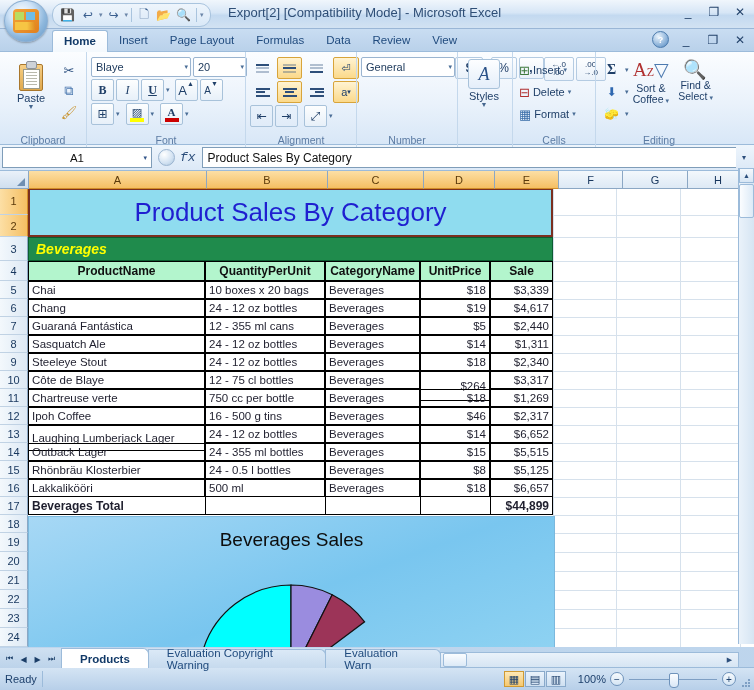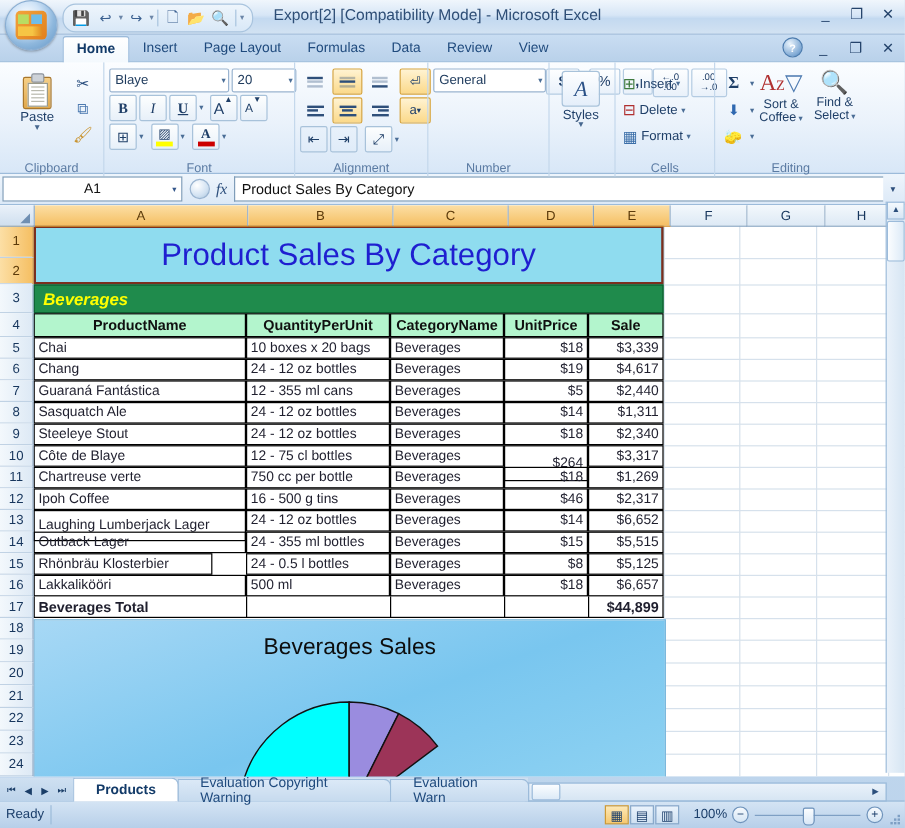--- a/index.html
+++ b/index.html
@@ -127,21 +127,21 @@
 
   
   .fbar{height:25px;display:flex;align-items:center;
     background:linear-gradient(#eef5fc,#dce9f7);border-bottom:1px solid #9cbbda;padding:0 2px;}
   .namebox{width:148px;height:19px;background:#fff;border:1px solid #7f9db9;
     display:flex;align-items:center;justify-content:center;position:relative;font-size:11.5px;color:#111;}
   .namebox .nba{position:absolute;right:4px;font-size:7px;color:#33568a;}
   .fxzone{display:flex;align-items:center;gap:5px;padding:0 6px;}
   .fxcirc{width:15px;height:15px;border-radius:50%;
     background:radial-gradient(circle at 35% 30%,#fff,#d2e2f2 60%,#a8c2da);border:1px solid #9ab4d0;}
-  .fxg{font-family:Liberation Serif, serif;font-style:italic;font-size:13px;color:#2d4f7c;}
+  .fxg{font-family:Liberation Mono, monospace;font-style:italic;font-size:13px;color:#2d4f7c;}
   .finput{flex:1;height:19px;background:#fff;border:1px solid #7f9db9;border-right:none;
     display:flex;align-items:center;padding-left:5px;font-size:12px;color:#111;}
   .fdrop{width:16px;height:21px;display:flex;align-items:center;justify-content:center;font-size:8px;color:#2d4f7c;}
 
   
   .gridwrap{position:relative;height:476px;background:#fff;overflow:hidden;}
   .colhdr{position:absolute;left:0;top:0;height:17px;width:754px;display:flex;z-index:6;}
   .selallbox{width:28px;height:17px;background:linear-gradient(#eaf1f9,#cfdfef);
     border-right:1px solid #8ba7c4;border-bottom:1px solid #8ba7c4;position:relative;}
   .selallbox:after{content:"";position:absolute;right:3px;bottom:2px;
@@ -650,21 +650,21 @@
       <div class="cell b-all tleft" style="left:297px;top:237px;width:95px;height:18px">Beverages</div>
       <div class="cell b-all tright" style="left:392px;top:237px;width:70px;height:18px">$14</div>
       <div class="cell b-all tright" style="left:462px;top:237px;width:63px;height:18px">$6,652</div>
 
       <div class="cell b-all tleft" style="left:0;top:255px;width:177px;height:18px">Outback Lager</div>
       <div class="cell b-all tleft" style="left:177px;top:255px;width:120px;height:18px">24 - 355 ml bottles</div>
       <div class="cell b-all tleft" style="left:297px;top:255px;width:95px;height:18px">Beverages</div>
       <div class="cell b-all tright" style="left:392px;top:255px;width:70px;height:18px">$15</div>
       <div class="cell b-all tright" style="left:462px;top:255px;width:63px;height:18px">$5,515</div>
 
-      <div class="cell b-all tleft" style="left:0;top:273px;width:149px;height:18px">Rhönbräu Klosterbier</div>
+      <div class="cell b-all tleft" style="left:0;top:273px;width:177px;height:18px">Rhönbräu Klosterbier</div>
       <div class="cell b-all tleft" style="left:177px;top:273px;width:120px;height:18px">24 - 0.5 l bottles</div>
       <div class="cell b-all tleft" style="left:297px;top:273px;width:95px;height:18px">Beverages</div>
       <div class="cell b-all tright" style="left:392px;top:273px;width:70px;height:18px">$8</div>
       <div class="cell b-all tright" style="left:462px;top:273px;width:63px;height:18px">$5,125</div>
 
       <div class="cell b-all tleft" style="left:0;top:291px;width:177px;height:18px">Lakkalikööri</div>
       <div class="cell b-all tleft" style="left:177px;top:291px;width:120px;height:18px">500 ml</div>
       <div class="cell b-all tleft" style="left:297px;top:291px;width:95px;height:18px">Beverages</div>
       <div class="cell b-all tright" style="left:392px;top:291px;width:70px;height:18px">$18</div>
       <div class="cell b-all tright" style="left:462px;top:291px;width:63px;height:18px">$6,657</div>

